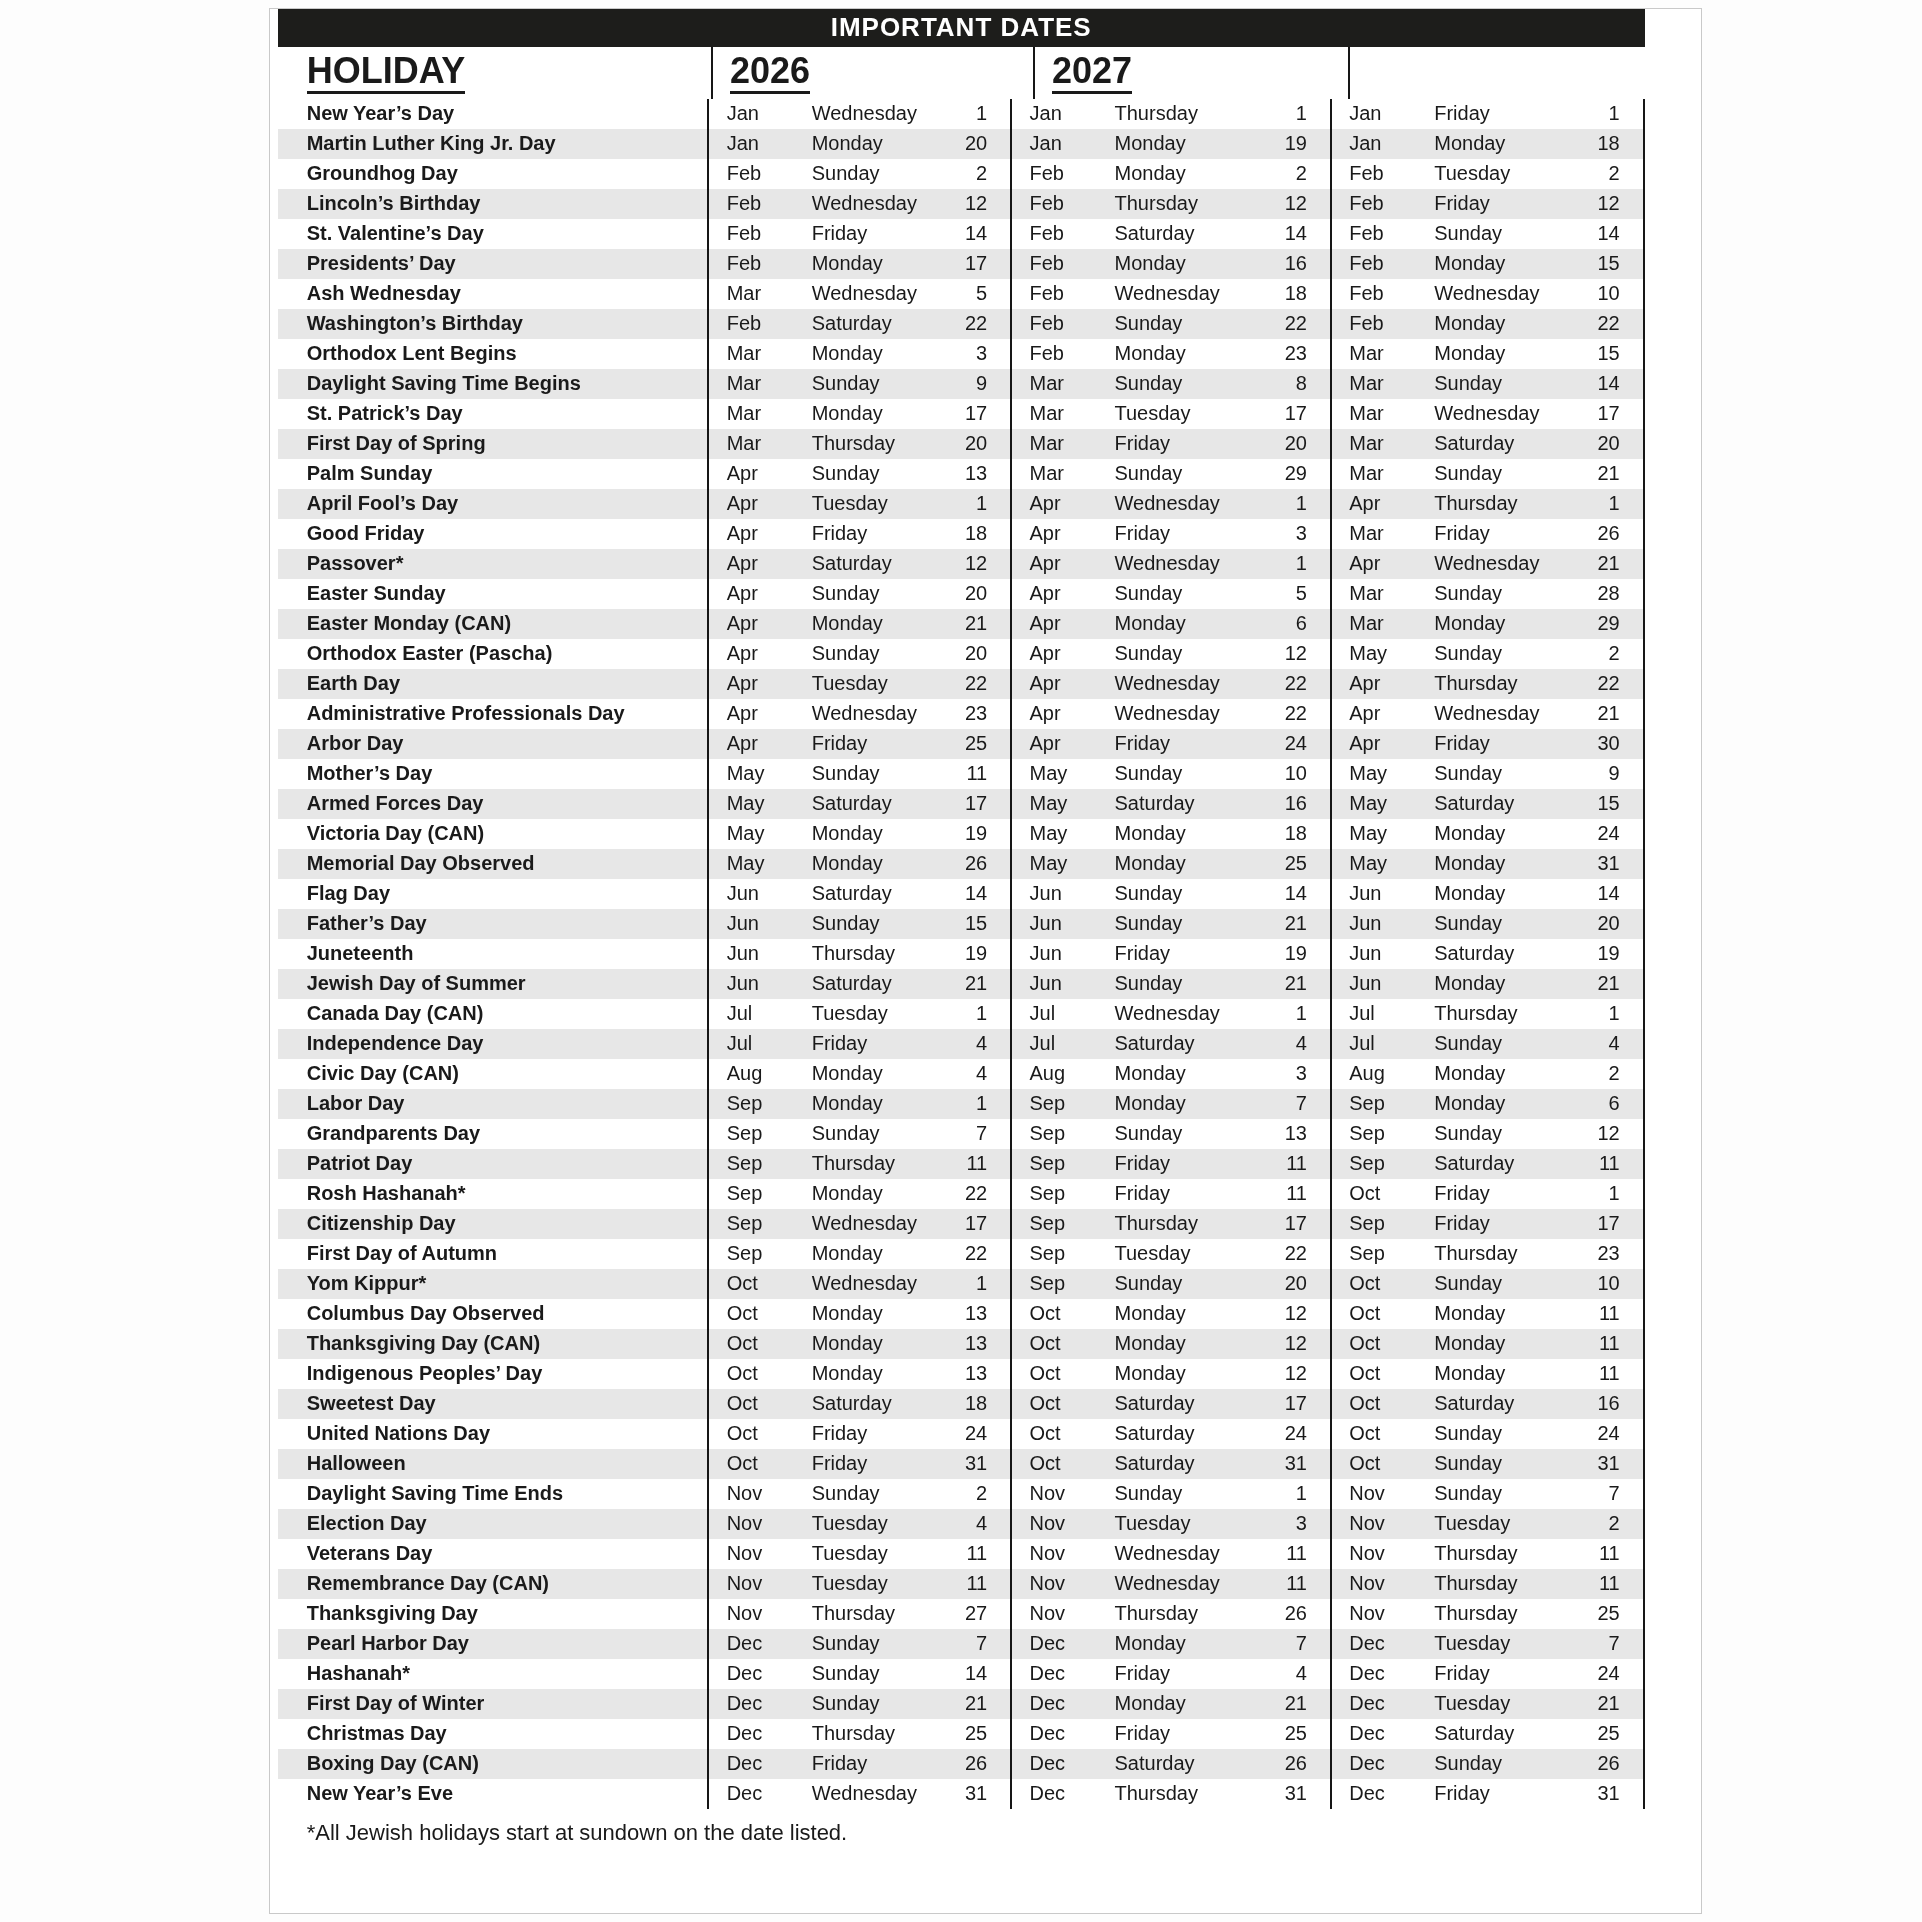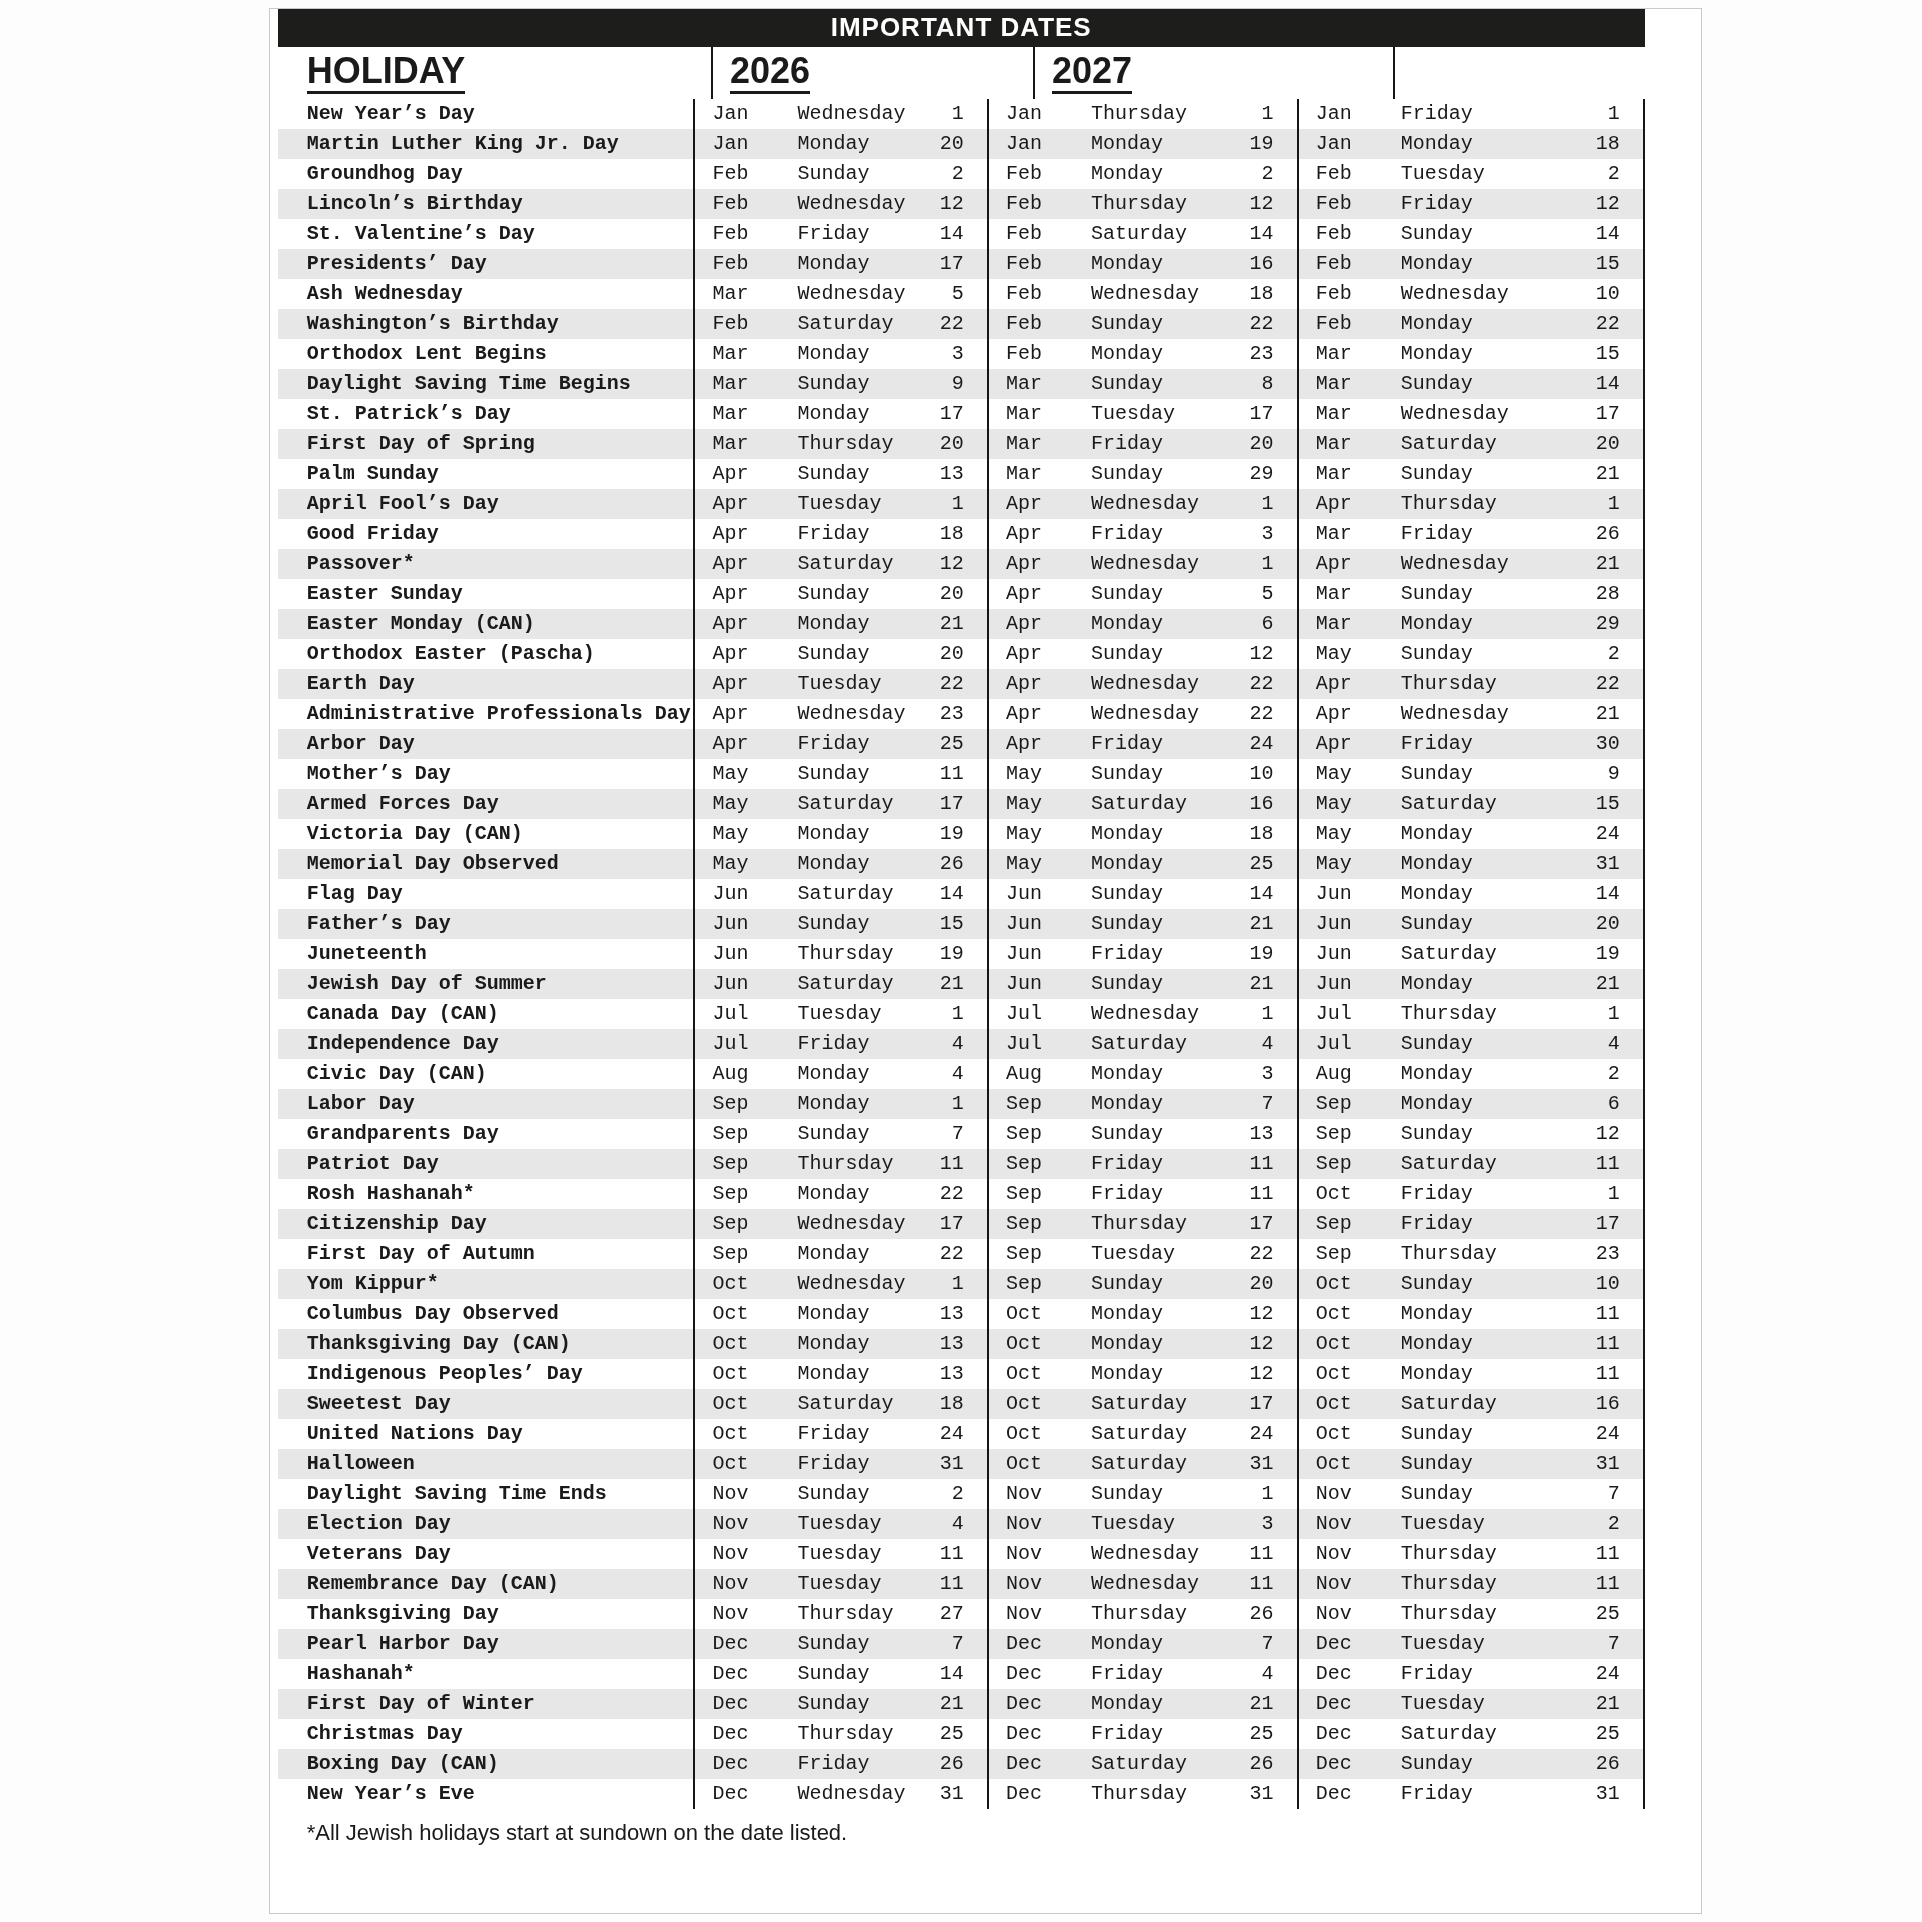--- a/index.html
+++ b/index.html
@@ -48,31 +48,30 @@
   }
   .u{
     font-size:36px; font-weight:700;
     border-bottom:3.8px solid var(--ink);
     padding-bottom:1px;
     line-height:1.1;
   }
   .holcol{width:435px; padding-left:29px;}
   .ycol1{width:305px;}
   .ycol2{width:322px;}
-  .ycol3{width:360px;}
+  .ycol3{width:315px;}
   .yearcol{padding-left:17.3px; padding-right:23px;}
   .headrow .hcell, .row .cell{
     border-right:2.9px solid #161616;
   }
   .headrow .hcell:first-child{border-right:2.9px solid #161616;}
   .row{
     display:flex;
     height:30px;
     align-items:center;
-    font-family:Liberation Mono, monospace;
   }
   .row.alt{background:var(--row-alt);}
   .row .cell{
     height:100%;
     display:flex; align-items:center;
   }
   .holiday-name{
     font-size:20px; font-weight:700;
     white-space:nowrap;
   }

